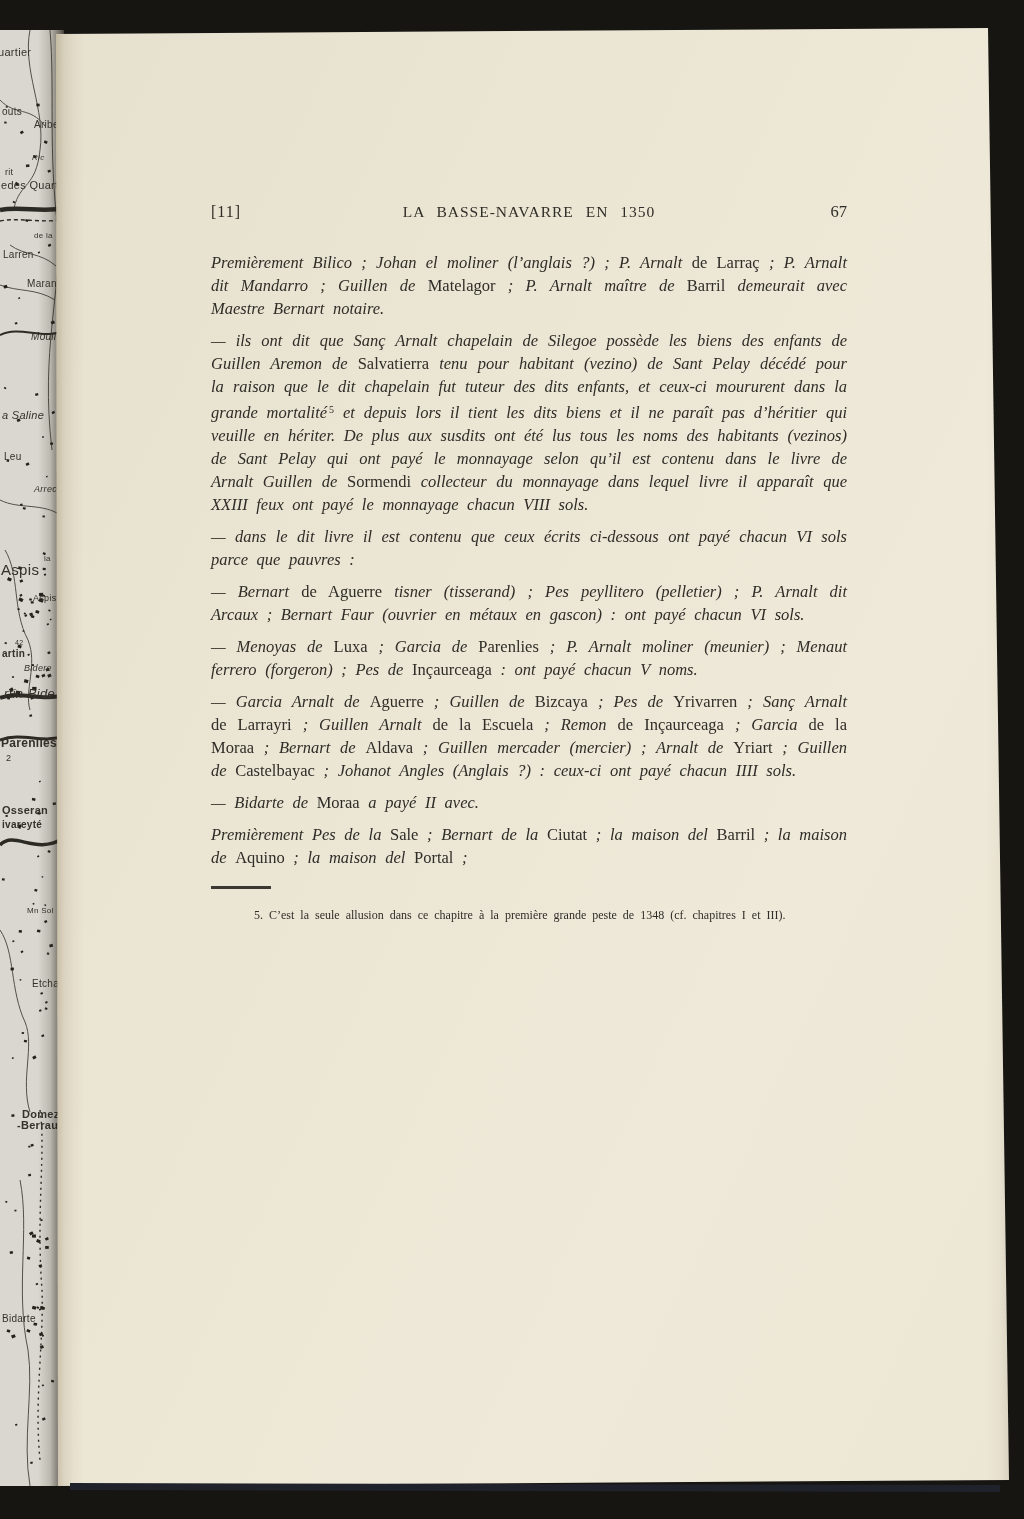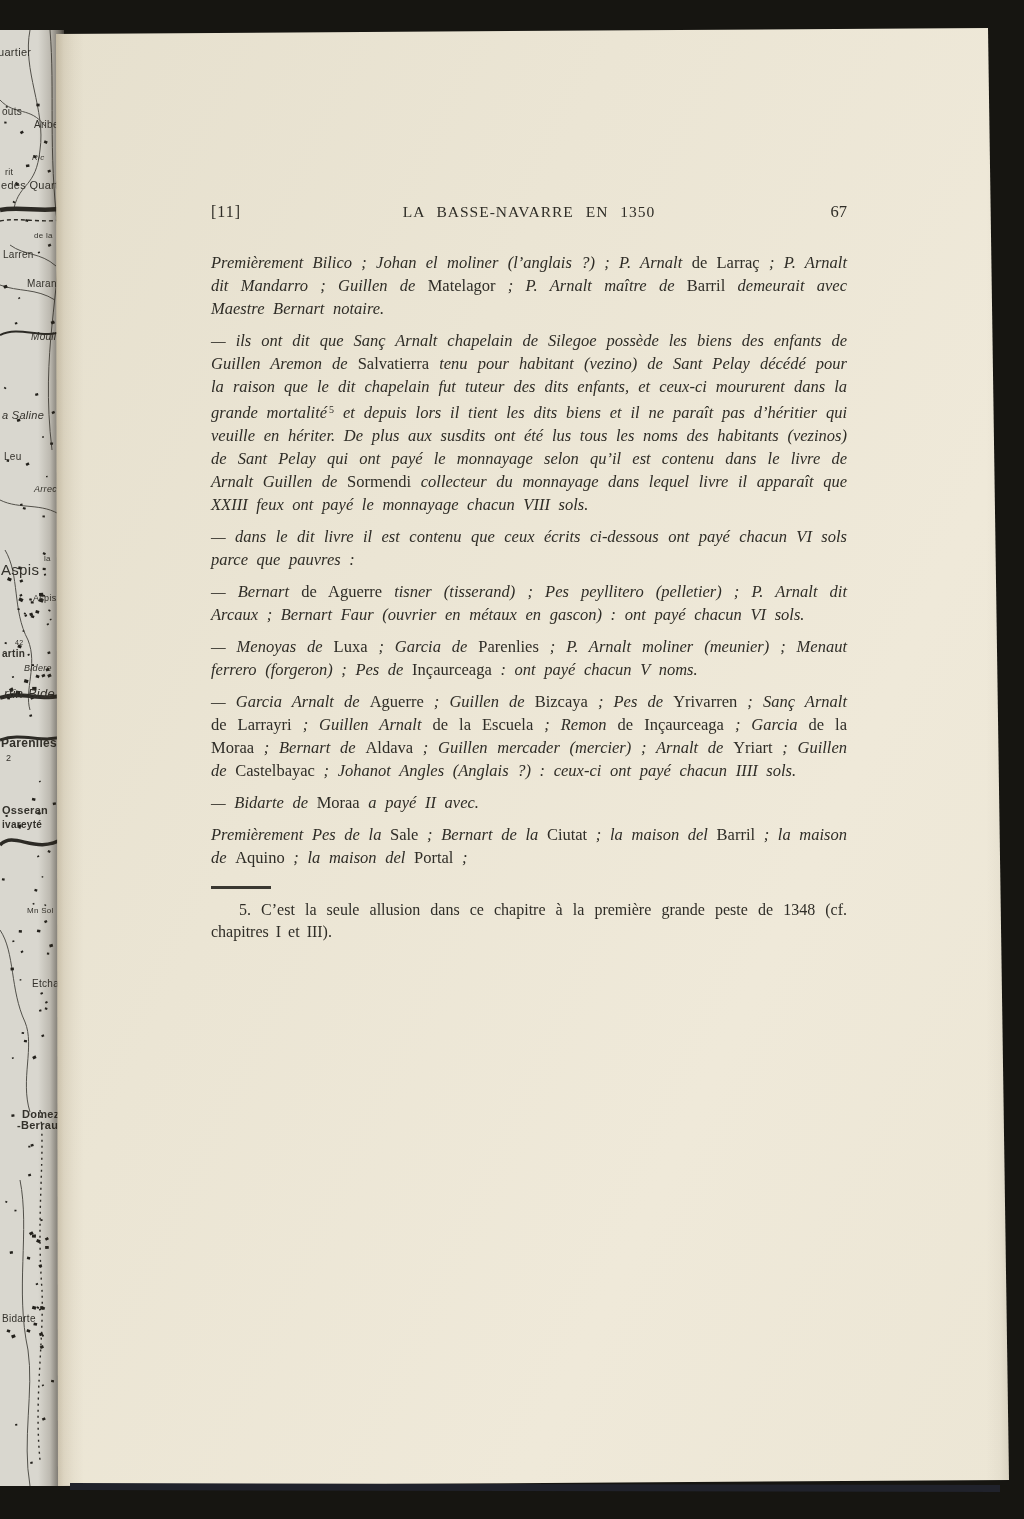--- a/index.html
+++ b/index.html
@@ -53,22 +53,22 @@
   .page-header .sec{justify-self:start;letter-spacing:1px;}
   .page-header .ttl{justify-self:center;letter-spacing:1px;word-spacing:7px;font-size:15.5px;}
   .page-header .pgn{justify-self:end;font-size:16.5px;}
   .body-text{margin-top:29px;font-size:16.5px;line-height:23px;text-align:justify;word-spacing:4.5px;}
   .body-text p{margin:0 0 9px 0;font-style:italic;}
   .body-text .rom{font-style:normal;}
   .body-text .sup{font-style:normal;font-size:10px;vertical-align:5px;margin-left:2px;}
   .footnote-block{margin-top:17px;}
   .footnote-rule{width:60px;height:3px;background:#3a3831;margin:0 0 10px 0;}
   .footnote-text{
-    font-size:16px;line-height:22px;text-align:justify;word-spacing:3px;
-    text-indent:28px;font-style:normal;margin:0;
+    font-size:12px;line-height:22px;text-align:justify;word-spacing:3px;
+    text-indent:28px;font-style:normal;margin:15px;
   }
 </style>
 </head>
 <body>
 
 <div class="map-strip">
   <svg width="64" height="1456" viewBox="0 0 64 1456">
     <g fill="none" stroke="#3a3832" stroke-width="1" opacity="0.85">
       <path d="M30,0 C22,40 46,80 40,120 C36,158 20,152 14,178"></path>
       <path d="M0,70 C15,86 30,76 45,96"></path>

